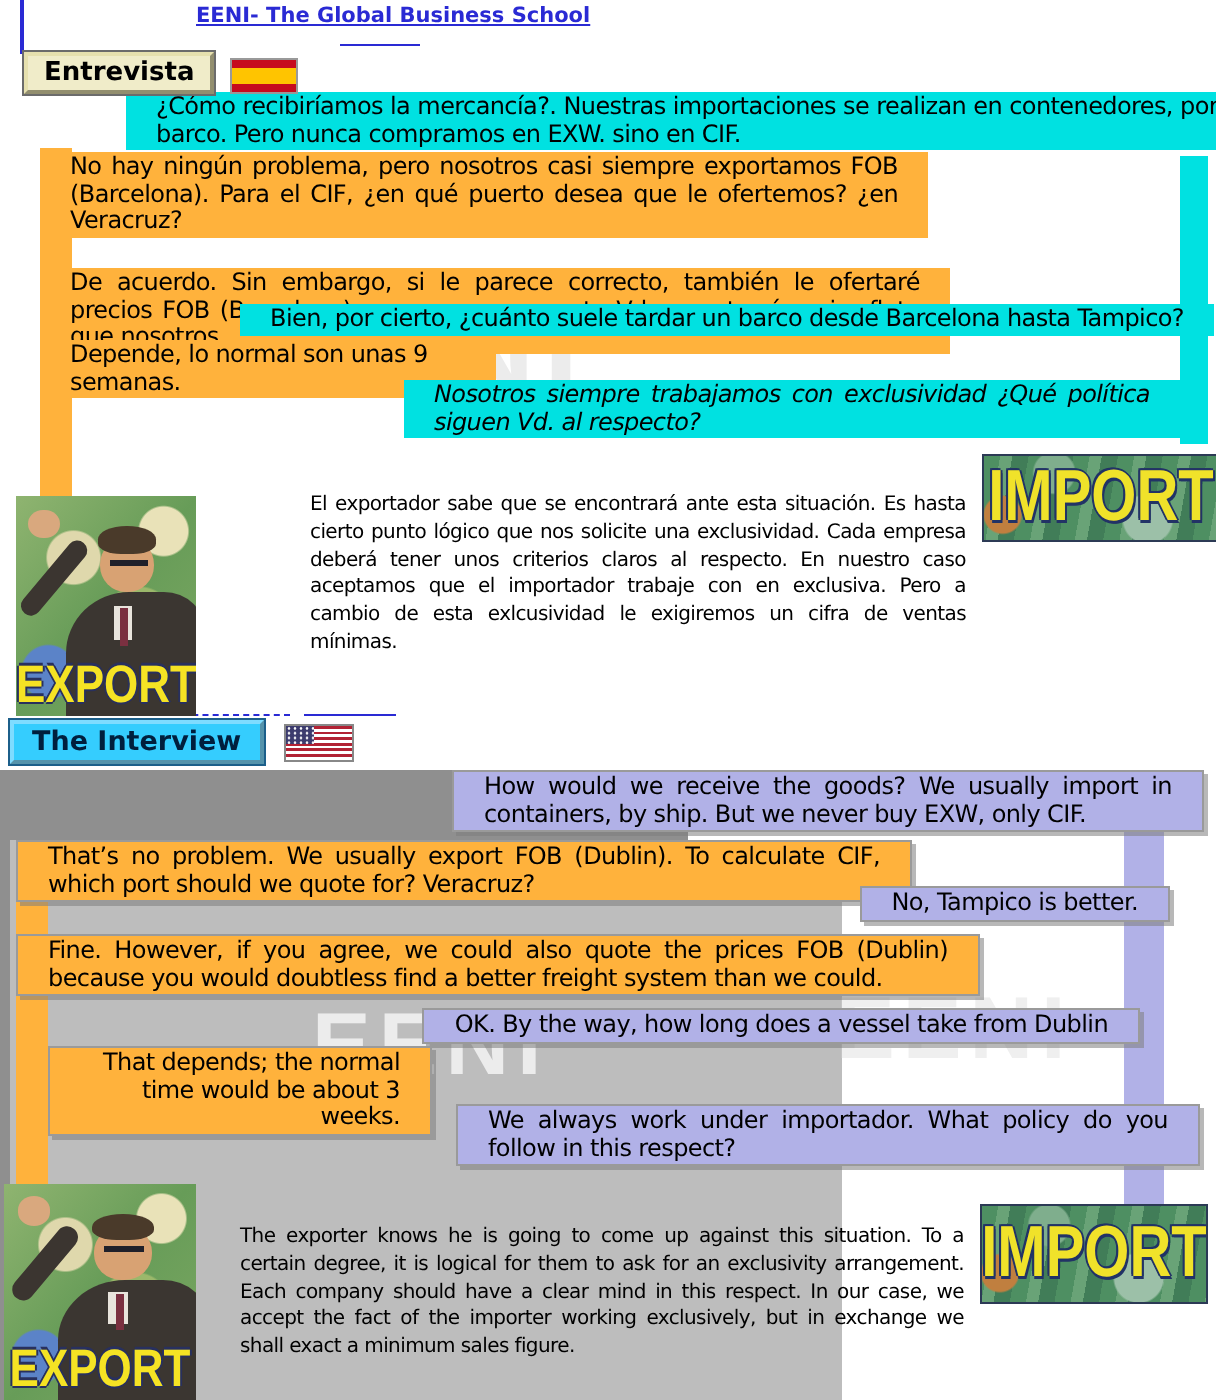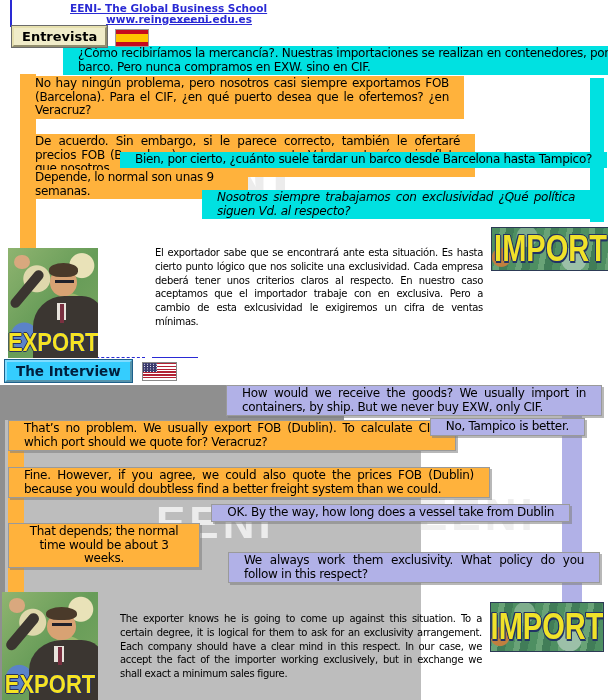--- a/index.html
+++ b/index.html
@@ -11,21 +11,21 @@
   .wm{position:absolute;z-index:0;color:#ececec;font-weight:bold;letter-spacing:4px;
       font-family:"Liberation Sans",sans-serif;user-select:none;}
   .wm.w1{left:128px;top:138px;font-size:64px;}
   .wm.w2{left:156px;top:498px;font-size:44px;}
   .wm.w3{left:418px;top:490px;font-size:44px;color:#efefef;}
 
   
   .hdr-v{position:absolute;left:10px;top:0;width:2px;height:27px;background:#2a2ad4;z-index:2;}
   .hdr-h{position:absolute;left:10px;top:26px;width:32px;height:1px;background:#2a2ad4;z-index:2;}
   .lnk{position:absolute;color:#2a2ad4;text-decoration:underline;font-weight:bold;z-index:2;cursor:pointer;}
-  .lnk.school{left:70px;top:2px;font-size:10.5px;}
+  .lnk.school{left:98px;top:2px;font-size:10.5px;}
   .lnk.url{left:106px;top:13px;font-size:10.5px;}
   .url-line{position:absolute;left:170px;top:22px;width:40px;height:1px;background:#2a2ad4;z-index:2;}
   .btn-es{position:absolute;left:12px;top:26px;z-index:3;background:#f0ecc9;
           border:2px outset #e6e0ae;outline:1px solid #6b6b6b;
           font:bold 13px "DejaVu Sans",sans-serif;padding:1px 8px;cursor:pointer;}
   .flag-es{position:absolute;left:115px;top:29px;width:32px;height:16px;z-index:3;
            border:1px solid #999;
            background:linear-gradient(180deg,#c60b1e 0 25%,#ffc400 25% 75%,#c60b1e 75% 100%);}
 
   
@@ -101,41 +101,40 @@
   .flag-us{position:absolute;left:142px;top:362px;width:33px;height:17px;z-index:3;border:1px solid #888;
            background:repeating-linear-gradient(180deg,#b22234 0 1.4px,#fff 1.4px 2.8px);}
   .flag-us .canton{position:absolute;left:0;top:0;width:14px;height:9px;background:#3c3b6e;
            background-image:radial-gradient(#fff 0.6px,rgba(0,0,0,0) 0.8px);background-size:3px 2.4px;}
 
   
   .e1{left:226px;top:385px;width:344px;}
   .st-en-l{left:8px;top:420px;width:16px;height:172px;background:#ffb23c;}
   .st-en-r{left:562px;top:385px;width:20px;height:220px;background:#b1b1e7;}
   .e2{left:8px;top:420px;width:416px;}
-  .e3{top:418px;right:23px;}
+  .e3{top:443px;right:23px;}
   .e4{left:8px;top:467px;width:450px;}
   .e5{top:504px;right:38px;margin-left:23px;}
-  .e6{left:8px;top:523px;width:160px;text-align:center;}
+  .e6{left:24px;top:523px;width:160px;text-align:right;}
   .e7{left:228px;top:552px;width:340px;}
 </style>
 </head>
 <body>
 
 <div class="page">
   <div class="edge e1"></div>
   <div class="edge e2"></div>
 
   <div class="wm w1">EENI</div>
   <div class="wm w2">EENI</div>
   <div class="wm w3">EENI</div>
 
   <div class="hdr-v"></div>
   <div class="hdr-h"></div>
   <a class="lnk school">EENI- The Global Business School</a>
-  <a class="lnk url">www.reingexeeni.edu.es</a>
   <div class="url-line"></div>
   <button class="btn-es">Entrevista</button>
   <div class="flag-es"></div>
 
   <div class="stripe st-es-l"></div>
   <div class="stripe st-es-r"></div>
   <div class="msg cyan s1">¿Cómo recibiríamos la mercancía?. Nuestras importaciones se realizan en contenedores, por barco. Pero nunca compramos en EXW. sino en CIF.</div>
   <div class="msg oran s2">No hay ningún problema, pero nosotros casi siempre exportamos FOB (Barcelona). Para el CIF, ¿en qué puerto desea que le ofertemos? ¿en Veracruz?</div>
   <div class="msg oran s4">De acuerdo. Sin embargo, si le parece correcto, también le ofertaré precios FOB (Barcelona) porque seguramente Vd encontrará mejor flete que nosotros.</div>
   <div class="msg cyan single s5">Bien, por cierto, ¿cuánto suele tardar un barco desde Barcelona hasta Tampico?</div>
@@ -168,21 +167,21 @@
   </div>
 
   <div class="stripe st-en-l"></div>
   <div class="stripe st-en-r"></div>
   <div class="msg lav e1">How would we receive the goods? We usually import in containers, by ship. But we never buy EXW, only CIF.</div>
   <div class="msg oren e2">That’s no problem. We usually export FOB (Dublin). To calculate CIF, which port should we quote for? Veracruz?</div>
   <div class="msg lav single e3">No, Tampico is better.</div>
   <div class="msg oren e4">Fine. However, if you agree, we could also quote the prices FOB (Dublin) because you would doubtless find a better freight system than we could.</div>
   <div class="msg lav single e5">OK. By the way, how long does a vessel take from Dublin</div>
   <div class="msg oren e6">That depends; the normal time would be about 3 weeks.</div>
-  <div class="msg lav e7">We always work them exclusivity. What policy do you follow in this respect?</div>
+  <div class="msg lav e7">We always work under importador. What policy do you follow in this respect?</div>
 
   <div class="import imp-bot">
     <span class="txt">IMPORT</span>
   </div>
 
   <div class="photo exp-bot">
     <div class="arm"></div>
     <div class="hand"></div>
     <div class="suit"></div>
     <div class="shirt"></div>

